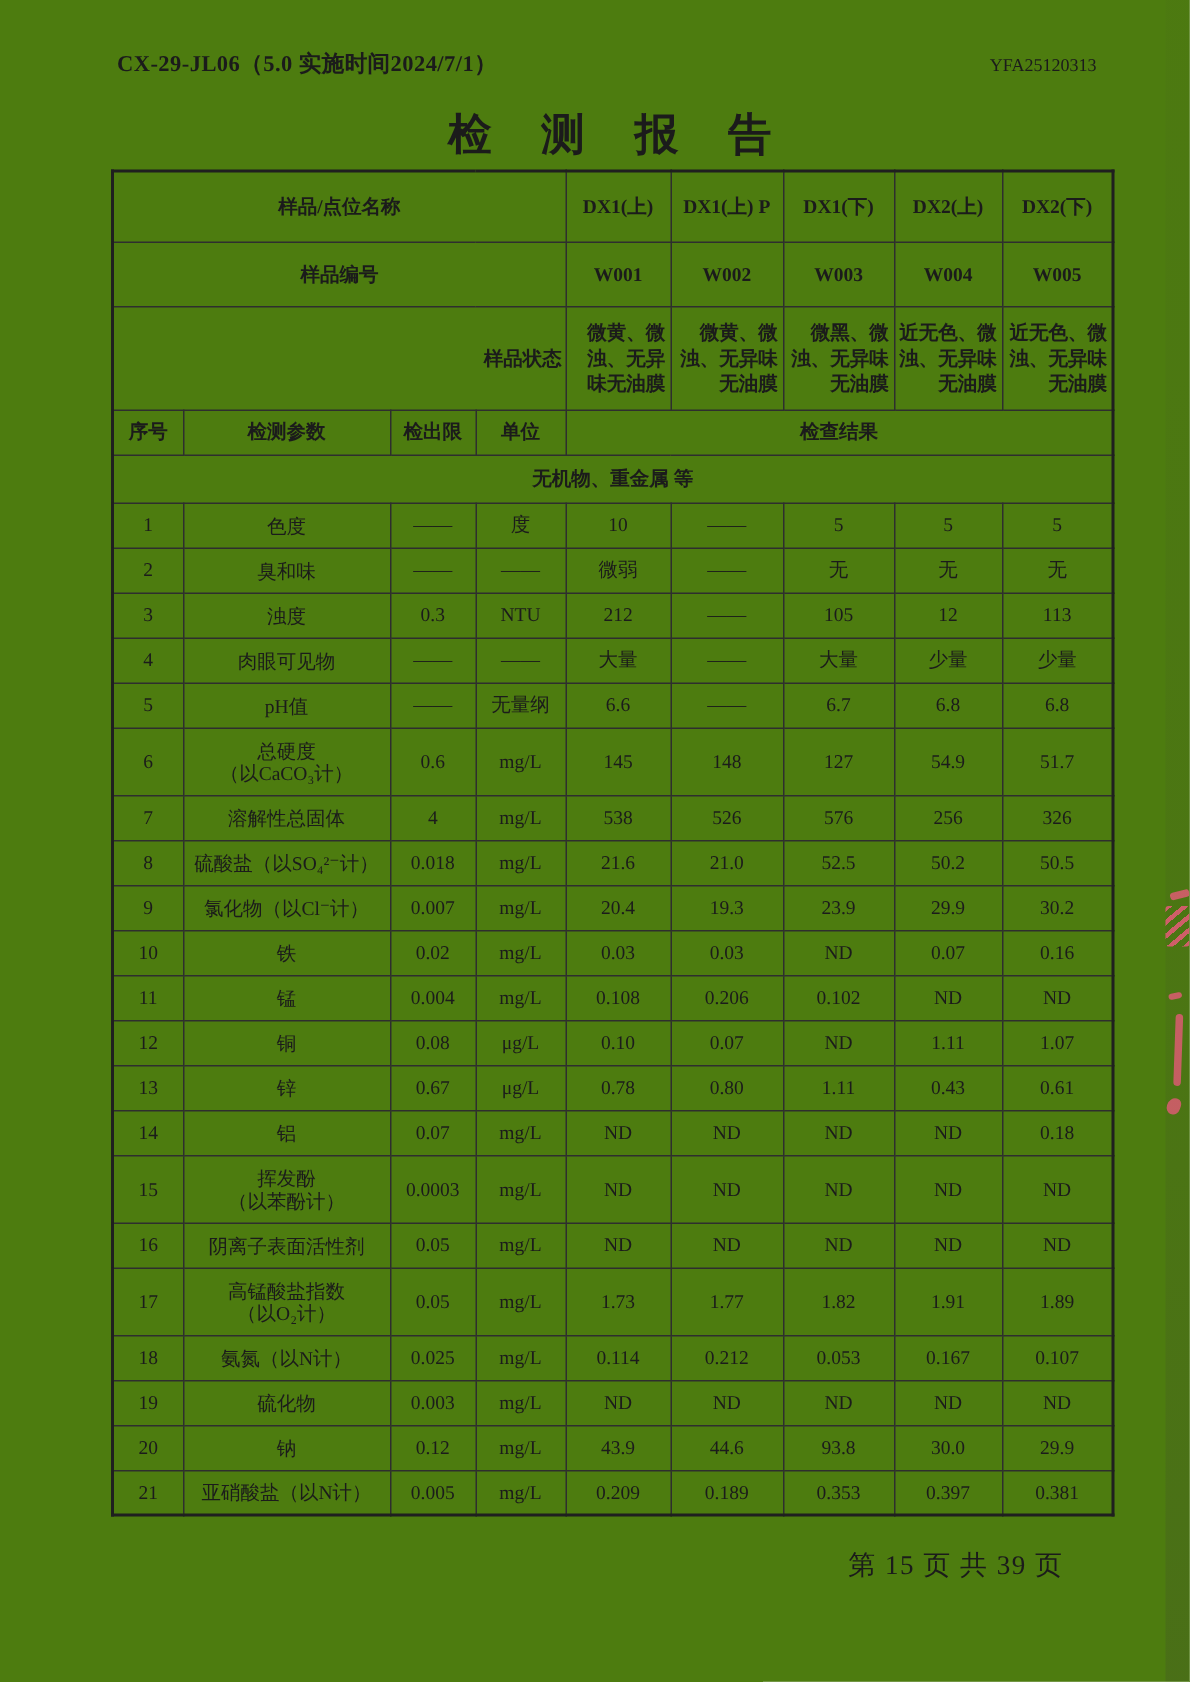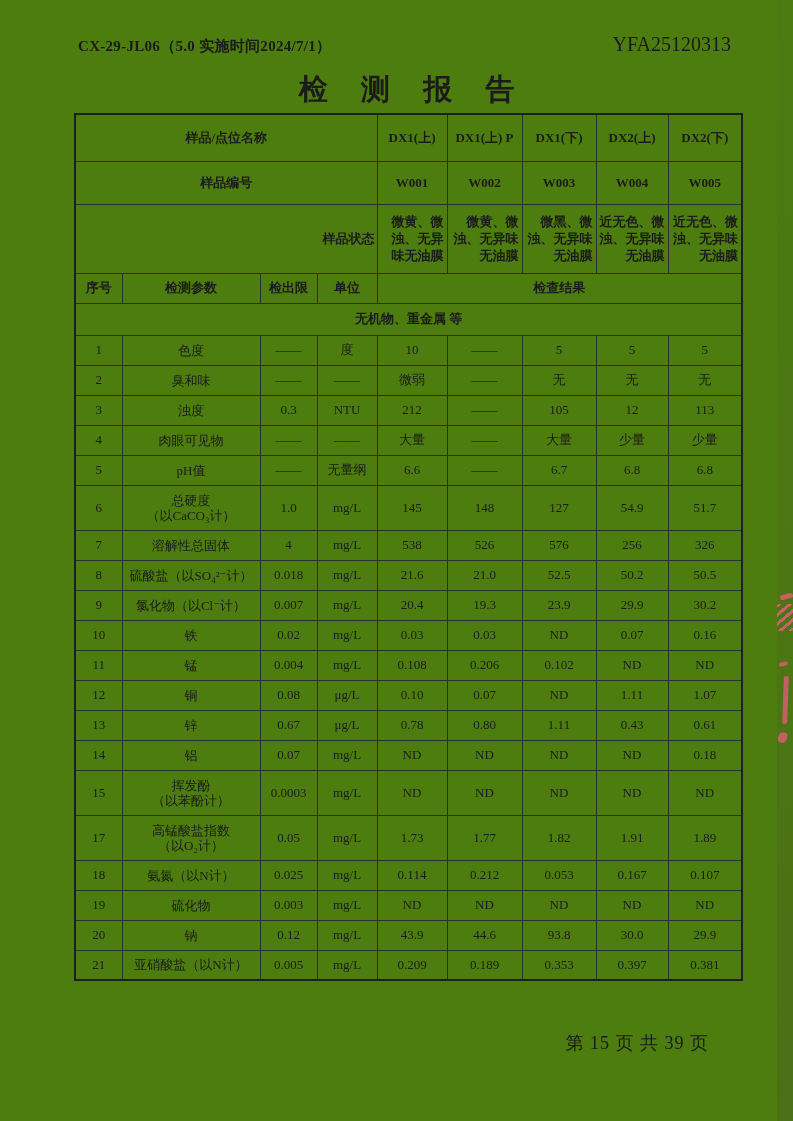--- a/index.html
+++ b/index.html
@@ -9,21 +9,21 @@
   .page {
     position:relative; width:793px; height:1121px; margin:0 auto;
     background:#4d7c0f; overflow:hidden;
     font-family:"Liberation Serif","DejaVu Serif",serif; color:#1b1b1b;
   }
   .doc-header {
     position:absolute; top:33px; left:78px; right:62px;
     display:flex; justify-content:space-between; align-items:baseline;
   }
   .doc-code { font-size:15px; font-weight:bold; letter-spacing:.3px; }
-  .report-no { font-size:20px; }
+  .report-no { font-size:12px; }
   .title {
     position:absolute; top:60px; left:0; width:100%; margin:10px;
     text-align:center; font-size:29px; font-weight:bold;
     letter-spacing:13px; text-indent:13px;
   }
   table.report-table {
     position:absolute; top:113px; left:74px; width:667px;
     border-collapse:collapse; table-layout:fixed;
     border:2px solid #1f1f1f;
   }
@@ -174,21 +174,21 @@
           <td>6.6</td>
           <td>——</td>
           <td>6.7</td>
           <td>6.8</td>
           <td>6.8</td>
         </tr>
         <tr class="tall">
           <td>6</td>
           <td class="param">总硬度
 （以CaCO₃计）</td>
-          <td>1.0</td>
+          <td>0.6</td>
           <td>mg/L</td>
           <td>145</td>
           <td>148</td>
           <td>127</td>
           <td>54.9</td>
           <td>51.7</td>
         </tr>
         <tr>
           <td>7</td>
           <td class="param">溶解性总固体</td>
@@ -282,20 +282,31 @@
           <td class="param">挥发酚
 （以苯酚计）</td>
           <td>0.0003</td>
           <td>mg/L</td>
           <td>ND</td>
           <td>ND</td>
           <td>ND</td>
           <td>ND</td>
           <td>ND</td>
         </tr>
+        <tr>
+          <td>16</td>
+          <td class="param">阴离子表面活性剂</td>
+          <td>0.05</td>
+          <td>mg/L</td>
+          <td>ND</td>
+          <td>ND</td>
+          <td>ND</td>
+          <td>ND</td>
+          <td>ND</td>
+        </tr>
         <tr class="tall">
           <td>17</td>
           <td class="param">高锰酸盐指数
 （以O₂计）</td>
           <td>0.05</td>
           <td>mg/L</td>
           <td>1.73</td>
           <td>1.77</td>
           <td>1.82</td>
           <td>1.91</td>

